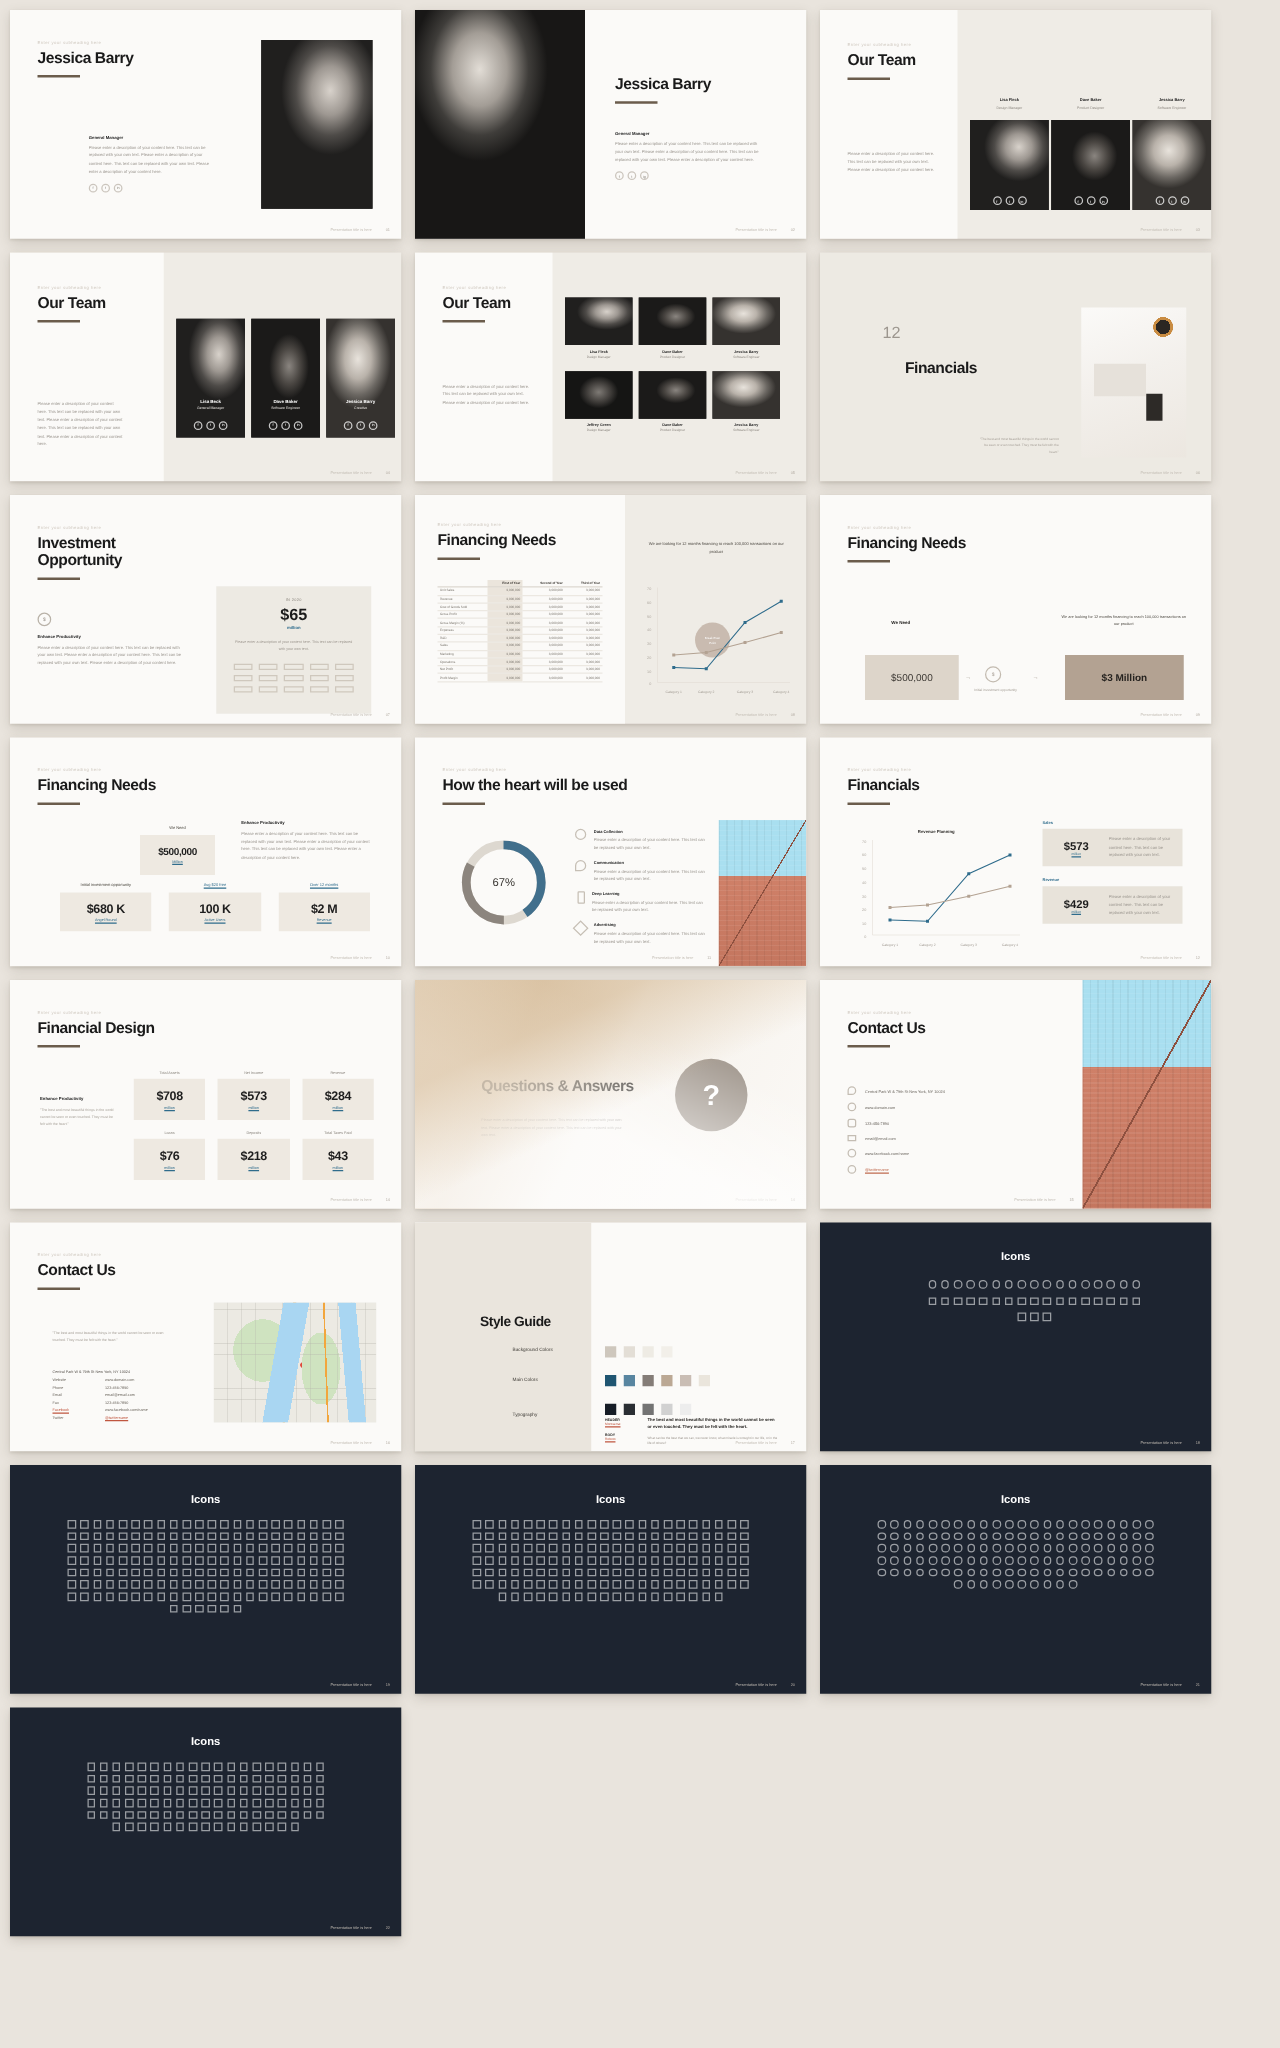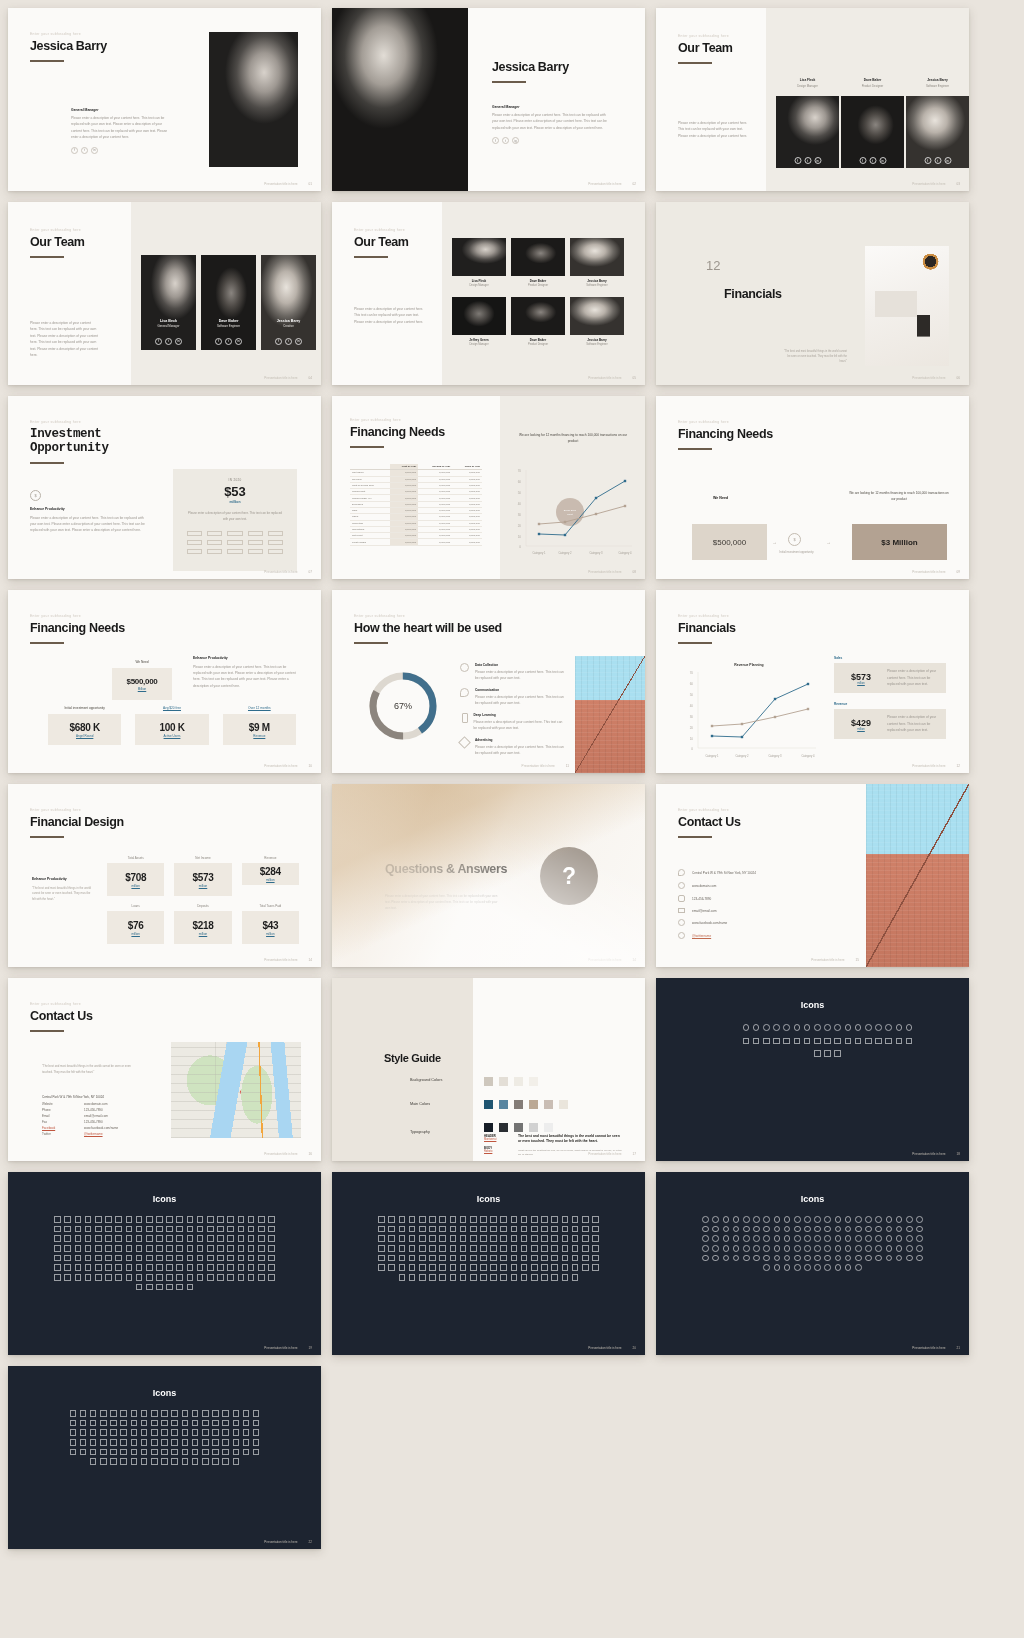--- a/index.html
+++ b/index.html
@@ -324,31 +324,31 @@
     <div class="photo ph-desk" style="position:absolute;left:209px;top:44px;width:84px;height:120px;"></div>
     <div class="footer">
       <span>Presentation title is here</span>
       <span class="pg">06</span>
     </div>
   </div>
 
   <div class="slide">
     <div style="position:absolute;left:22px;top:24px;width:120px;">
       <div class="eyebrow">Enter your subheading here</div>
-      <div class="h1" style="margin-top:3px;font-family:Liberation Mono, monospace;">Investment Opportunity</div>
+      <div class="h1" style="margin-top:3px;">Investment Opportunity</div>
       <div class="rule"></div>
     </div>
     <div style="position:absolute;left:22px;top:94px;width:120px;">
       <div style="width:11px;height:11px;border:.6px solid #b9b2a8;border-radius:50%;display:flex;align-items:center;justify-content:center;font-size:4px;color:#9a938a;">$</div>
       <div class="mini-lbl b" style="margin-top:6px;line-height:1.35;">Enhance Productivity</div>
       <div class="body-txt" style="margin-top:3px;">Please enter a description of your content here. This text can be replaced with your own text. Please enter a description of your content here. This text can be replaced with your own text. Please enter a description of your content here.</div>
     </div>
     <div style="position:absolute;left:165px;top:73px;width:124px;height:102px;background:#edeae3;padding:9px 14px;">
       <div style="text-align:center;font-size:3.1px;color:#8a857d;letter-spacing:.3px;">IN 2020</div>
-      <div style="text-align:center;font-size:13px;font-weight:700;color:#1b1b1b;margin-top:2px;">$53</div>
+      <div style="text-align:center;font-size:13px;font-weight:700;color:#1b1b1b;margin-top:2px;">$65</div>
       <div style="text-align:center;font-size:3.4px;color:#2f6c8c;font-weight:700;margin-top:1px;">million</div>
       <div style="text-align:center;font-size:2.9px;line-height:2;color:#9b958d;margin-top:7px;">Please enter a description of your content here. This text can be replaced with your own text.</div>
       <div style="display:grid;grid-template-columns:repeat(5,1fr);gap:4px 5px;margin-top:8px;">
         <span style="height:5px;border:.5px solid #cfc8bd;"></span>
         <span style="height:5px;border:.5px solid #cfc8bd;"></span>
         <span style="height:5px;border:.5px solid #cfc8bd;"></span>
         <span style="height:5px;border:.5px solid #cfc8bd;"></span>
         <span style="height:5px;border:.5px solid #cfc8bd;"></span>
         <span style="height:5px;border:.5px solid #cfc8bd;"></span>
         <span style="height:5px;border:.5px solid #cfc8bd;"></span>
@@ -555,21 +555,21 @@
       <div>
         <div class="cap link">Avg $20 free</div>
         <div class="stat" style="height:31px;margin-top:4px;">
           <div class="v">100 K</div>
           <div class="u">Active Users</div>
         </div>
       </div>
       <div>
         <div class="cap link">Over 12 months</div>
         <div class="stat" style="height:31px;margin-top:4px;">
-          <div class="v">$9 M</div>
+          <div class="v">$2 M</div>
           <div class="u">Revenue</div>
         </div>
       </div>
     </div>
     <div class="footer">
       <span>Presentation title is here</span>
       <span class="pg">10</span>
     </div>
   </div>
 
@@ -713,21 +713,21 @@
       </div>
       <div>
         <div class="cap" style="font-size:3px;color:#8a857e;">Net Income</div>
         <div class="stat" style="height:33px;margin-top:3px;">
           <div class="v">$573</div>
           <div class="u">million</div>
         </div>
       </div>
       <div>
         <div class="cap" style="font-size:3px;color:#8a857e;">Revenue</div>
-        <div class="stat" style="height:22px;margin-top:3px;">
+        <div class="stat" style="height:33px;margin-top:3px;">
           <div class="v">$284</div>
           <div class="u">million</div>
         </div>
       </div>
       <div>
         <div class="cap" style="font-size:3px;color:#8a857e;">Loans</div>
         <div class="stat" style="height:33px;margin-top:3px;">
           <div class="v">$76</div>
           <div class="u">million</div>
         </div>

